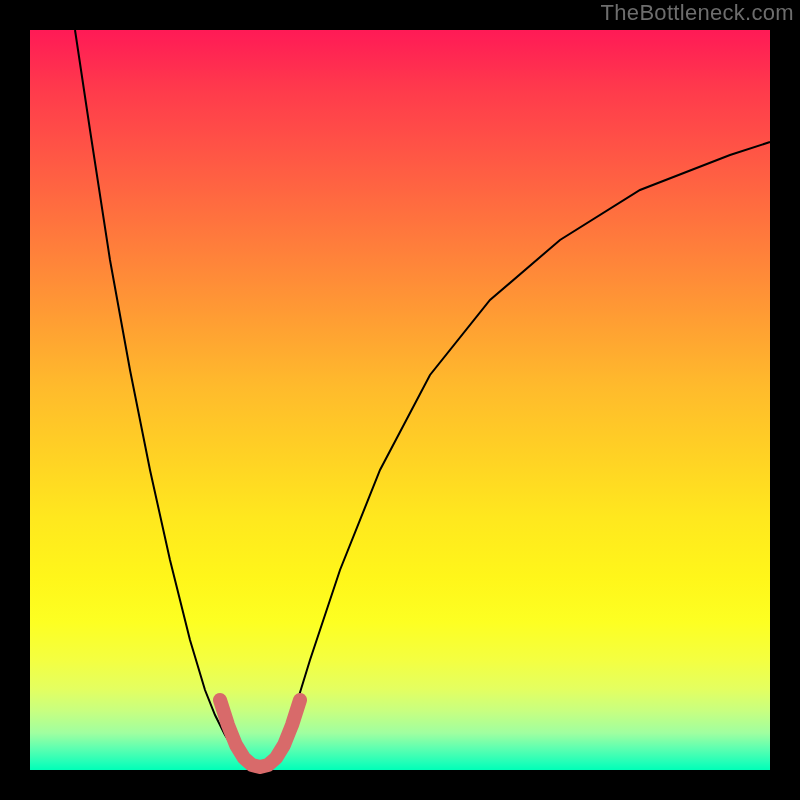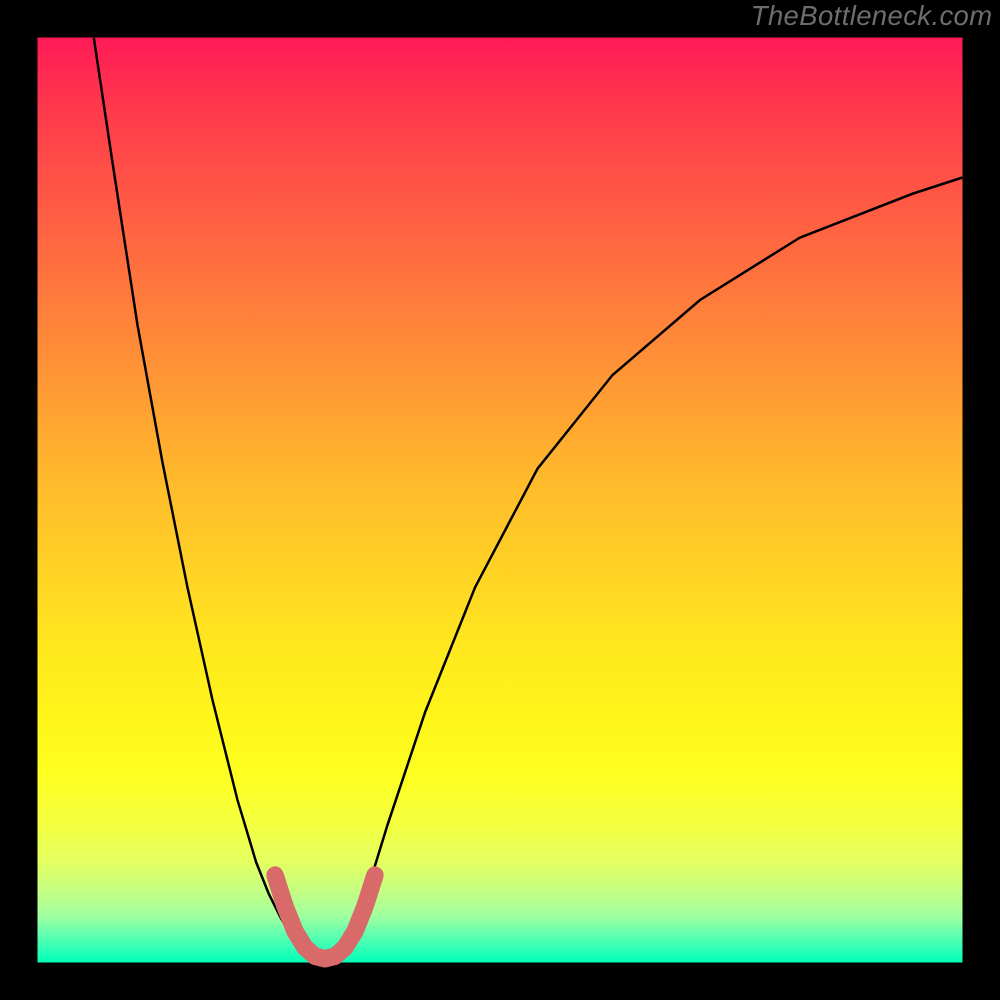--- a/index.html
+++ b/index.html
@@ -80,21 +80,20 @@
   }
 
   .watermark {
     position: absolute;
     top: 0;
     right: 6px;
     color: #6d6d6d;
     font-size: 22px;
     letter-spacing: 0.3px;
     font-weight: 500;
-    font-style: italic;
   }
 </style>
 </head>
 <body>
 
 <div class="frame">
   <div class="watermark">TheBottleneck.com</div>
 
   <div class="plot-area">
     <div class="gradient-bg"></div>

